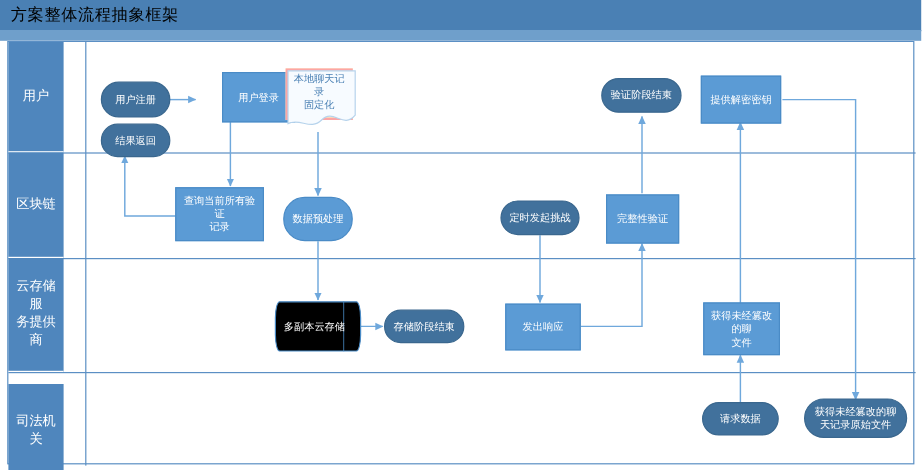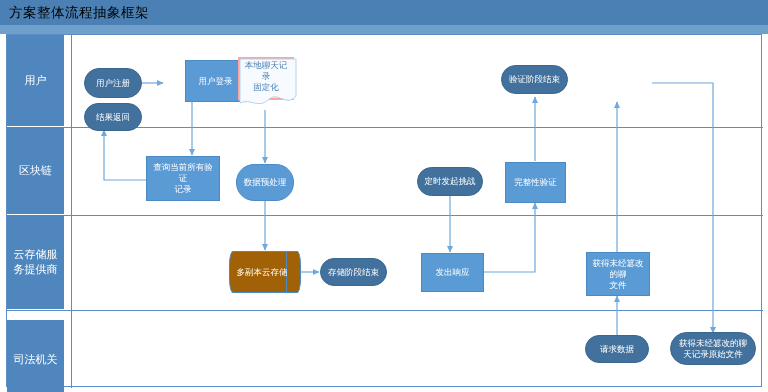--- a/index.html
+++ b/index.html
@@ -55,21 +55,21 @@
   .lane-sep {
     position: absolute;
     left: 0;
     width: 756px;
     height: 0;
     border-top: 1px solid #5b8fc4;
   }
   .lane-head {
     position: absolute;
     left: 0;
-    width: 57px;
+    width: 46px;
     background: #4f86bd;
     box-sizing: border-box;
     border-bottom: 1px solid #ffffff;
     display: flex;
     align-items: center;
     justify-content: center;
     color: #ffffff;
     font-size: 11px;
     line-height: 15px;
     text-align: center;
@@ -105,21 +105,21 @@
     border: 1px solid #3a678e;
     border-radius: 999px;
   }
   .node.doc {
     background: #fef9c3;
     border: 2px solid #fca5a5;
     color: #4a80b4;
   }
   .node.doc .doc-text { position: relative; z-index: 2; }
   .node.cyl {
-    background: #a16207;
+    background: #000000;
     border: 1px solid #4a8bc6;
     border-radius: 4px / 14px;
   }
   .cyl-cap {
     position: absolute;
     right: -1px; top: -1px;
     width: 14px;
     height: calc(100% + 2px);
     border-left: 1px solid #4a8bc6;
     border-radius: 0 7px 7px 0 / 0 50% 50% 0;
@@ -225,20 +225,23 @@
   </div>
 
   <div class="node pill" style="left:84px; top:103px; width:58px; height:28px;">
     <span>结果返回</span>
   </div>
 
   <div class="node pill" style="left:501px; top:65px; width:67px; height:29px;">
     <span>验证阶段结束</span>
   </div>
 
+  <div class="node rect" style="left:584px; top:63px; width:67px; height:40px;">
+    <span>提供解密密钥</span>
+  </div>
 
   <div class="node rect" style="left:146px; top:156px; width:74px; height:45px;">
     <span>
       <span>查询当前所有验证</span><br>
       <span>记录</span>
     </span>
   </div>
 
   <div class="node rect" style="left:236px; top:164px; width:58px; height:37px;border-radius:18px;">
     <span>数据预处理</span>

